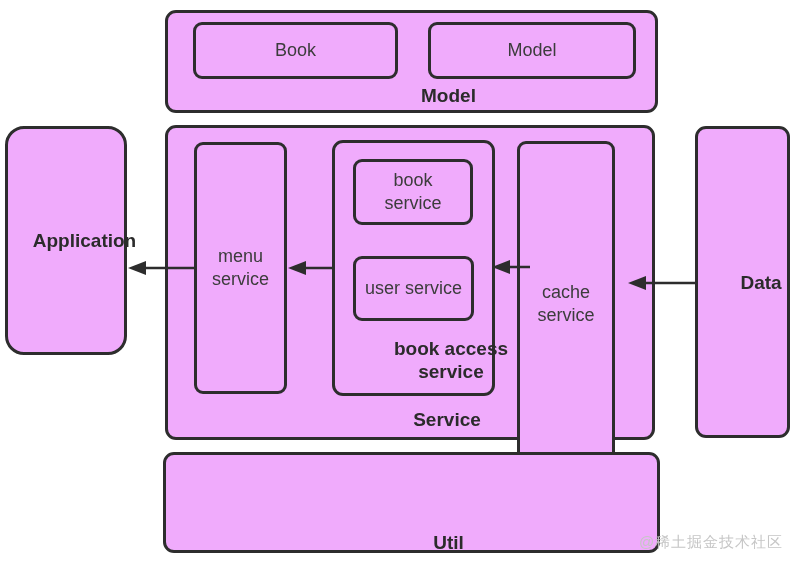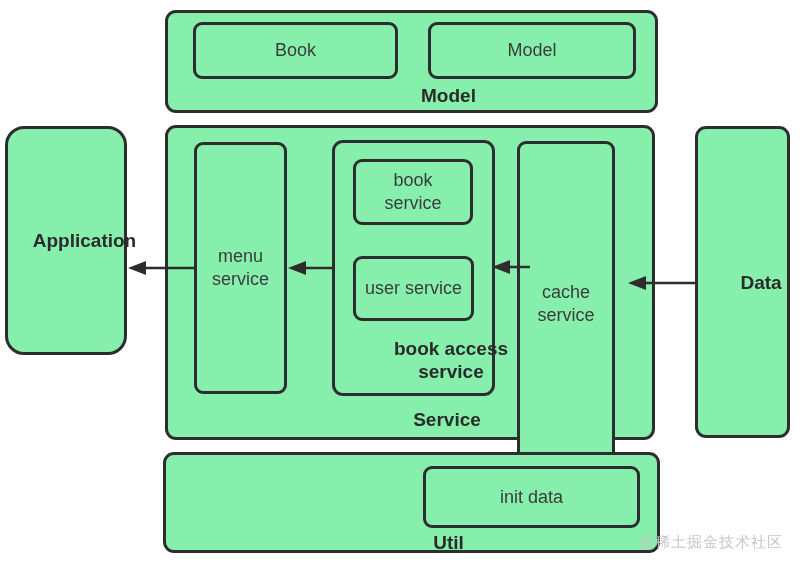--- a/index.html
+++ b/index.html
@@ -8,21 +8,21 @@
     width:803px;height:568px;
     background:#ffffff;
     font-family:"Liberation Sans","DejaVu Sans",sans-serif;
     color:#3a3a3a;
     overflow:hidden;
   }
   .box{
     position:absolute;
     border:3px solid #2d2d2d;
     border-radius:9px;
-    background:#86efac;
+    background:#f0abfc;
     box-sizing:border-box;
   }
   .container-box{
     border-radius:11px;
   }
   .centered{
     display:flex;
     align-items:center;
     justify-content:center;
     text-align:center;
@@ -95,23 +95,20 @@
 
   <div class="box container-box centered" style="left:5px;top:126px;width:122px;height:229px;border-radius:19px;">
     <span class="label-bold" style="position:static;">Application</span>
   </div>
 
   <div class="box container-box centered" style="left:695px;top:126px;width:95px;height:312px;">
     <span class="label-bold" style="position:static;">Data</span>
   </div>
 
   <div class="box container-box" style="left:163px;top:452px;width:497px;height:101px;"></div>
-  <div class="box centered" style="left:423px;top:466px;width:217px;height:62px;">
-    <span class="label">init data</span>
-  </div>
   <div class="label-bold" style="left:163px;top:531px;width:497px;">Util</div>
 
   <svg class="arrow-layer" viewBox="0 0 803 568">
     <g>
       <line x1="194" y1="268" x2="145" y2="268" stroke="#2d2d2d" stroke-width="2.5"></line>
       <polygon points="128,268 146,261 146,275" fill="#2d2d2d"></polygon>
     </g>
     <g>
       <line x1="332" y1="268" x2="305" y2="268" stroke="#2d2d2d" stroke-width="2.5"></line>
       <polygon points="288,268 306,261 306,275" fill="#2d2d2d"></polygon>

